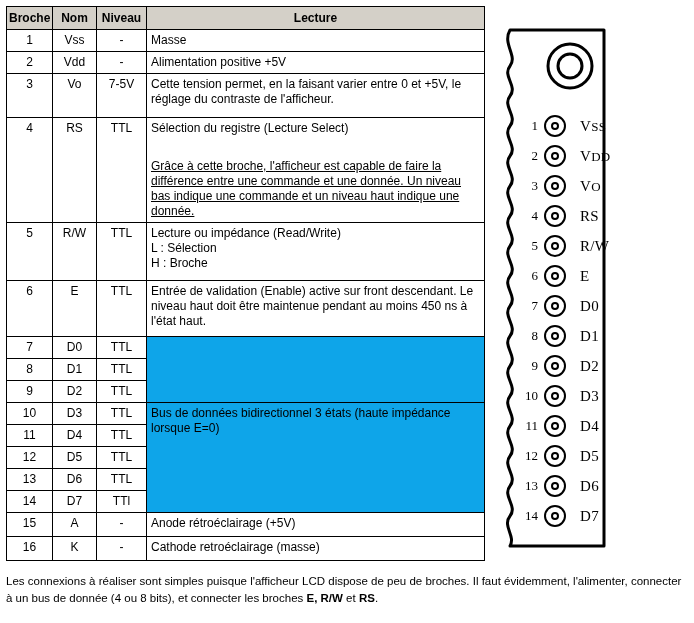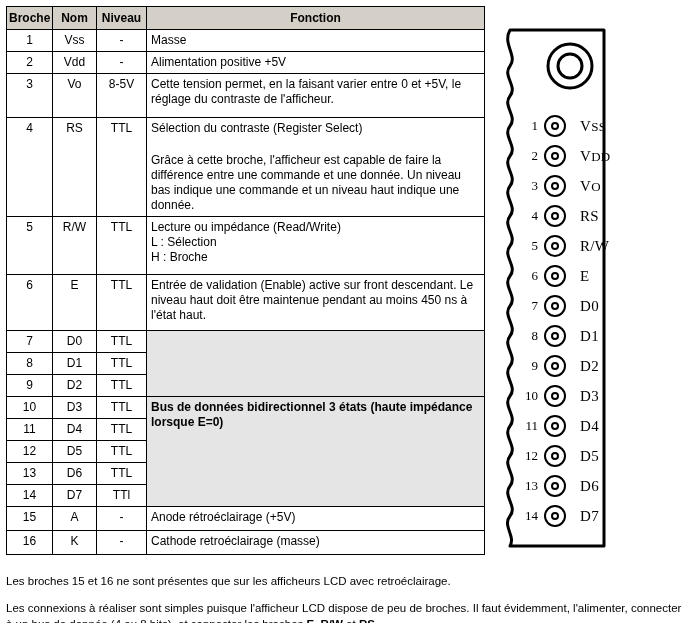--- a/index.html
+++ b/index.html
@@ -55,25 +55,25 @@
     text-align: center;
     font-size: 12px;
   }
   td.c-fonc {
     text-align: left;
     font-size: 12px;
     line-height: 1.25;
   }
   td.mid { vertical-align: middle; }
   .fonc-block { display: block; }
-  .fonc-block + .fonc-block { margin-top: 17px; }
+  .fonc-block + .fonc-block { margin-top: 23px; text-decoration: underline; }
   .fonc-line { display: block; }
 
   
-  td.grey { background: #e5e5e5; font-weight: bold; }
+  td.grey { background: #0ea5e9; }
 
   
   .notes {
     position: absolute;
     left: 6px;
     top: 573px;
     width: 676px;
     font-size: 11.5px;
     line-height: 1.45;
   }
@@ -143,21 +143,21 @@
         <col class="col-broche">
           <col class="col-nom">
           <col class="col-niveau">
           <col class="col-fonc">
       </colgroup>
       <thead>
         <tr>
           <th>Broche</th>
           <th>Nom</th>
           <th>Niveau</th>
-          <th>Fonction</th>
+          <th>Lecture</th>
         </tr>
       </thead>
       <tbody>
 
         <tr style="height:22px">
           <td class="c-broche">1</td>
           <td class="c-nom">Vss</td>
           <td class="c-niveau">-</td>
           <td class="c-fonc">Masse</td>
         </tr>
@@ -165,30 +165,30 @@
         <tr style="height:22px">
           <td class="c-broche">2</td>
           <td class="c-nom">Vdd</td>
           <td class="c-niveau">-</td>
           <td class="c-fonc">Alimentation positive +5V</td>
         </tr>
 
         <tr style="height:44px">
           <td class="c-broche mid">3</td>
           <td class="c-nom mid">Vo</td>
-          <td class="c-niveau mid">8-5V</td>
+          <td class="c-niveau mid">7-5V</td>
           <td class="c-fonc">Cette tension permet, en la faisant varier entre 0 et +5V, le réglage du contraste de l'afficheur.</td>
         </tr>
 
         <tr style="height:88px">
           <td class="c-broche mid">4</td>
           <td class="c-nom mid">RS</td>
           <td class="c-niveau mid">TTL</td>
           <td class="c-fonc">
-            <span class="fonc-block">Sélection du contraste (Register Select)</span>
+            <span class="fonc-block">Sélection du registre (Lecture Select)</span>
             <span class="fonc-block">Grâce à cette broche, l'afficheur est capable de faire la différence entre une commande et une donnée. Un niveau bas indique une commande et un niveau haut indique une donnée.</span>
           </td>
         </tr>
 
         <tr style="height:58px">
           <td class="c-broche mid">5</td>
           <td class="c-nom mid">R/W</td>
           <td class="c-niveau mid">TTL</td>
           <td class="c-fonc">
             <span class="fonc-block">Lecture ou impédance (Read/Write)</span>
@@ -259,21 +259,20 @@
           <td class="c-broche">16</td>
           <td class="c-nom">K</td>
           <td class="c-niveau">-</td>
           <td class="c-fonc">Cathode retroéclairage (masse)</td>
         </tr>
       </tbody>
     </table>
   </div>
 
   <div class="notes">
-    <p>Les broches 15 et 16 ne sont présentes que sur les afficheurs LCD avec retroéclairage.</p>
     <p><span>Les connexions à réaliser sont simples puisque l'afficheur LCD dispose de peu de broches. Il faut évidemment, l'alimenter, connecter à un bus de donnée (4 ou 8 bits), et connecter les broches </span><b>E, R/W</b><span> et </span><b>RS</b><span>.</span></p>
   </div>
 
   <div class="lcd">
     <svg width="190" height="540" viewBox="0 0 190 540">
 
       <path d="M 14 12
                L 108 12
                L 108 528
                L 14 528

